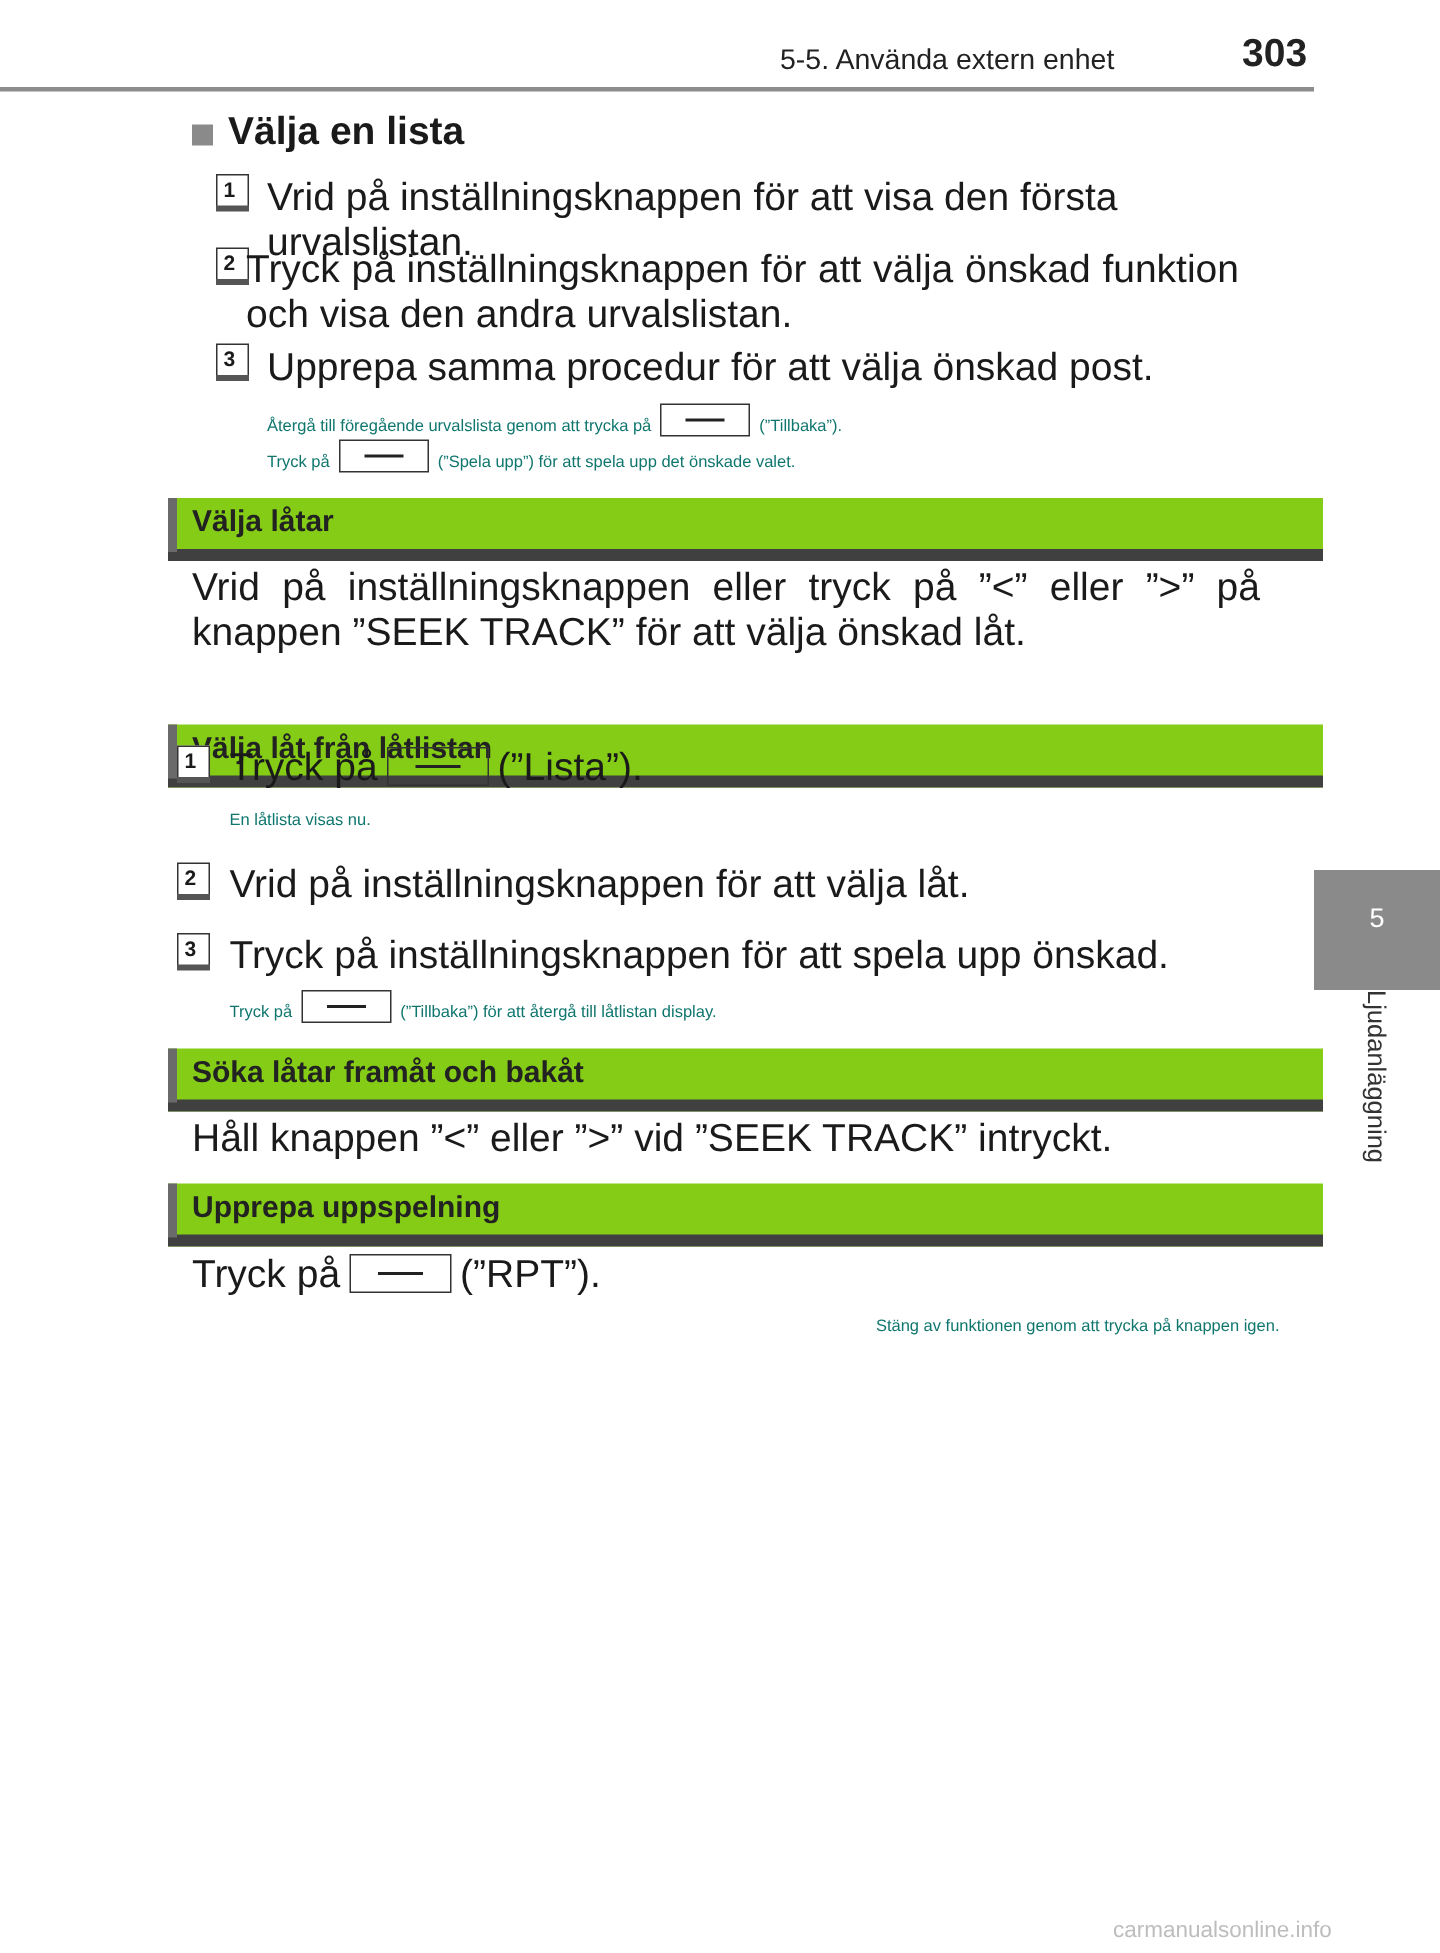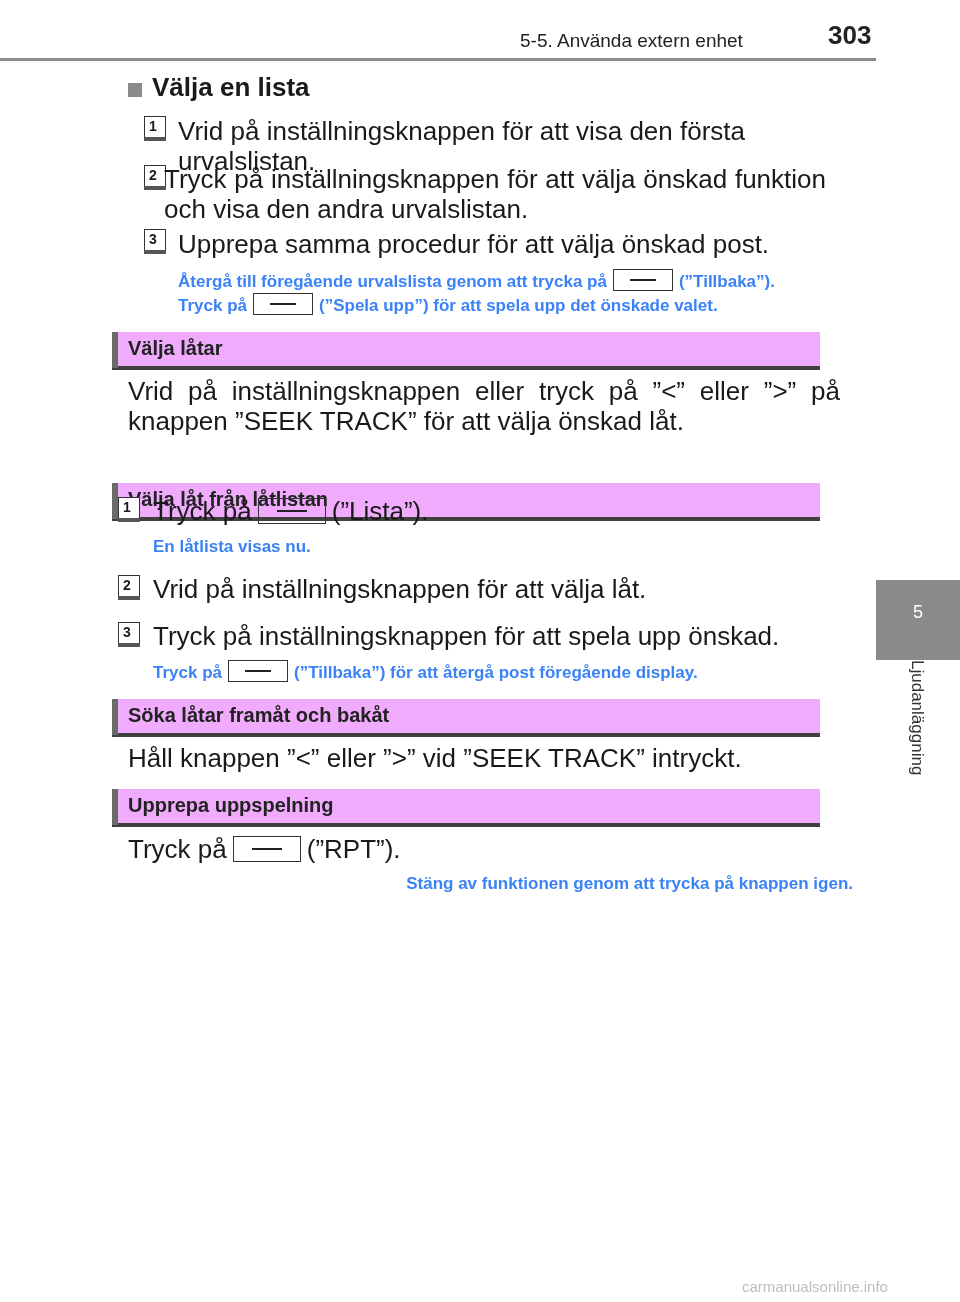--- a/index.html
+++ b/index.html
@@ -13,27 +13,27 @@
   .side-label { position: absolute; left: 905px; top: 660px; width: 24px; height: 145px; }
   .side-label span { position: absolute; left: 0; top: 0; transform-origin: left top; transform: translate(0px, 0px) rotate(90deg) translate(0, -20px);
        white-space: nowrap; font-size: 17px; color: #333; }
   .abs { position: absolute; }
   .sq { display: inline-block; width: 14px; height: 14px; background: #8a8a8a; margin-right: 10px; vertical-align: -1px; }
   .h3 { font-size: 26px; font-weight: bold; }
   .stepnum { position: absolute; width: 22px; height: 24px; border: 1.5px solid #333; font-size: 14px; font-weight: bold;
              box-sizing: border-box; text-align: left; padding-left: 4px; line-height: 18px; background: #fff; }
   .stepnum::after { content: ""; position: absolute; left: -1.5px; bottom: -1.5px; width: 22px; height: 4px; background: #555; }
   .txt { font-size: 26px; line-height: 30px; color: #1a1a1a; }
-  .small { font-size: 17px; line-height: 24px; color: #3b82f6; font-weight: bold; }
+  .small { font-size: 11px; line-height: 24px; color: #0f766e; }
   .btn { display: inline-block; width: 60px; height: 22px; border: 1.5px solid #333; box-sizing: border-box; vertical-align: -4px;
          position: relative; margin: 0 6px; }
   .btn::after { content: ""; position: absolute; left: 16px; right: 16px; top: 9px; height: 2px; background: #222; }
   .btn.big { width: 68px; height: 26px; }
   .btn.big::after { top: 11px; left: 18px; right: 18px; }
-  .sechead { position: absolute; left: 112px; width: 708px; height: 34px; background: #f0abfc; border-bottom: 4px solid #404040; }
+  .sechead { position: absolute; left: 112px; width: 770px; height: 34px; background: #84cc16; border-bottom: 8px solid #404040; }
   .sechead::before { content: ""; position: absolute; left: 0; top: 0; bottom: -2px; width: 6px; background: #6a6a6a; }
   .sechead span { position: absolute; left: 16px; top: 5px; font-size: 20px; font-weight: bold; color: #222; }
   .justify { text-align: justify; text-align-last: left; }
   .footer { position: absolute; left: 742px; top: 1278px; font-size: 15px; color: #bdbdbd; }
 </style>
 </head>
 <body>
 
 <div class="hdr-section">5-5. Använda extern enhet</div>
 <div class="hdr-page">303</div>
@@ -80,21 +80,21 @@
   <span>Tryck på</span><span class="btn big"></span><span>(”Lista”).</span>
 </div>
 <div class="abs small" style="left:153px; top:535px;">En låtlista visas nu.</div>
 
 <div class="stepnum" style="left:118px; top:575px;">2</div>
 <div class="abs txt" style="left:153px; top:574px; width:690px;">Vrid på inställningsknappen för att välja låt.</div>
 
 <div class="stepnum" style="left:118px; top:622px;">3</div>
 <div class="abs txt" style="left:153px; top:621px; width:690px;">Tryck på inställningsknappen för att spela upp önskad.</div>
 <div class="abs small" style="left:153px; top:660px; width:700px;">
-  <span>Tryck på</span><span class="btn"></span><span>(”Tillbaka”) för att återgå post föregående display.</span>
+  <span>Tryck på</span><span class="btn"></span><span>(”Tillbaka”) för att återgå till låtlistan display.</span>
 </div>
 
 <div class="sechead" style="top:699px;">
   <span>Söka låtar framåt och bakåt</span>
 </div>
 <div class="abs txt" style="left:128px; top:743px; width:712px;">Håll knappen ”&lt;” eller ”&gt;” vid ”SEEK TRACK” intryckt.</div>
 
 <div class="sechead" style="top:789px;">
   <span>Upprepa uppspelning</span>
 </div>

